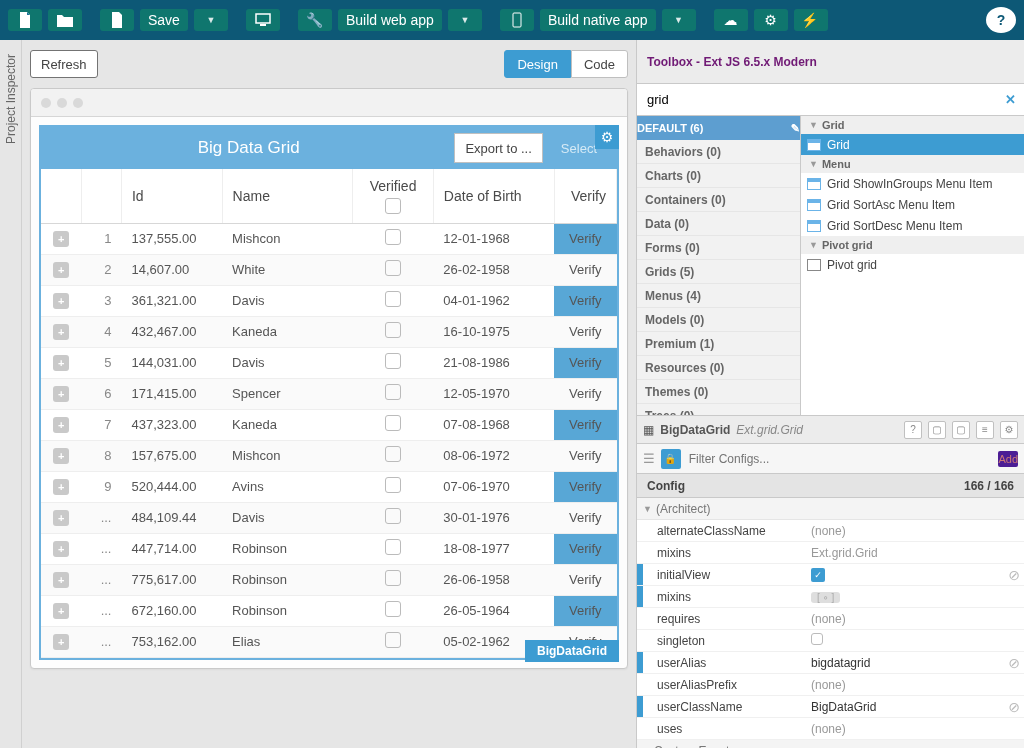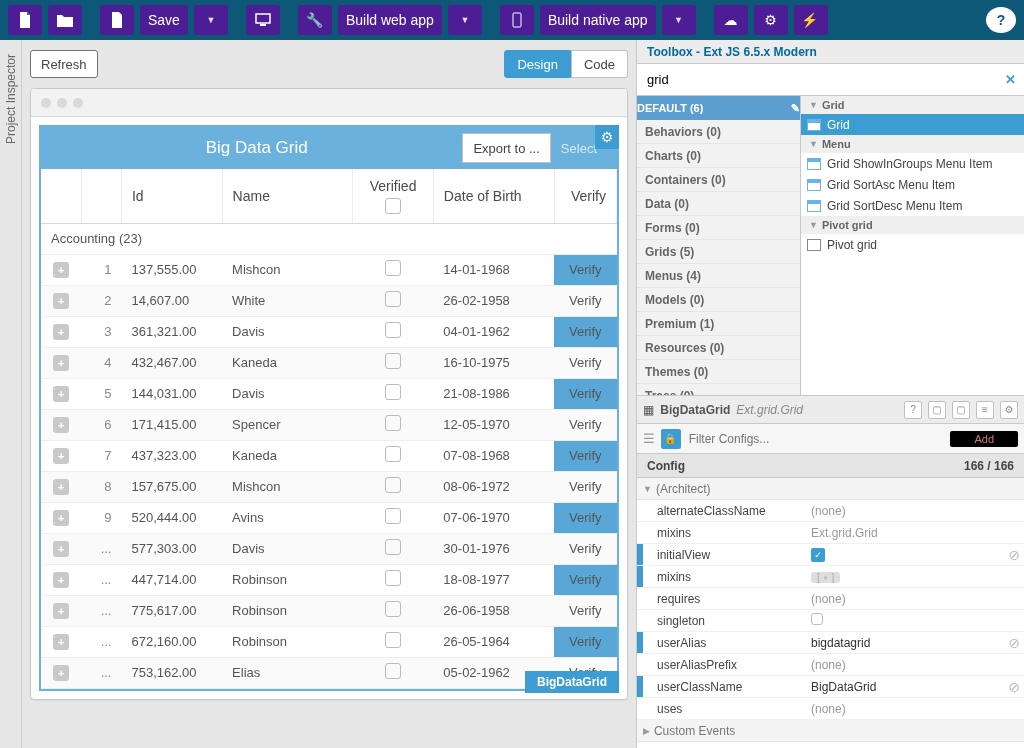--- a/index.html
+++ b/index.html
@@ -1,20 +1,20 @@
 <!DOCTYPE html>
 <html><head>
 <meta charset="utf-8">
 <style>
   * { box-sizing: border-box; font-family: -apple-system, "Helvetica Neue", Arial, sans-serif; }
   body { margin:0; background:#e6e6e6; color:#444; font-size:13px; width:1024px; height:748px; overflow:hidden; }
 
   
   .topbar { height:40px; background:#0d5876; display:flex; align-items:center; padding:0 8px; gap:6px; color:#fff; }
-  .tb-btn { height:30px; min-width:30px; background:#4c1d95; border-radius:3px; display:flex; align-items:center; justify-content:center; padding:0 8px; gap:6px; cursor:pointer; font-size:14px; }
+  .tb-btn { height:22px; min-width:30px; background:#0f766e; border-radius:3px; display:flex; align-items:center; justify-content:center; padding:0 8px; gap:6px; cursor:pointer; font-size:14px; }
   .tb-btn.icon-only { width:34px; padding:0; }
   .tb-sep { width:6px; }
   .tb-spacer { flex:1; }
   .chev { font-size:9px; opacity:.85; }
 
   .main { display:flex; height:708px; }
   .inspector-rail { width:22px; background:#e6e6e6; border-right:1px solid #d0d0d0; display:flex; align-items:flex-start; justify-content:center; padding-top:14px; }
   .inspector-rail .txt { writing-mode:vertical-rl; transform:rotate(180deg); font-size:12px; color:#666; }
 
   .canvas { flex:1; position:relative; padding:10px 8px 0 8px; background:#e6e6e6; }
@@ -24,39 +24,39 @@
   .dc-toggle .seg { height:28px; padding:0 12px; border:1px solid #bfbfbf; background:#fff; display:flex; align-items:center; }
   .dc-toggle .seg.active { background:#3d9cd2; color:#fff; border-color:#3d9cd2; }
   .dc-toggle .seg:first-child{border-radius:3px 0 0 3px;} .dc-toggle .seg:last-child{border-radius:0 3px 3px 0;}
 
   .window { background:#fdfdfd; border:1px solid #c9c9c9; border-radius:4px; overflow:hidden; box-shadow:0 1px 2px rgba(0,0,0,.05); }
   .win-chrome { height:28px; background:#f2f2f2; border-bottom:1px solid #d6d6d6; display:flex; align-items:center; padding-left:10px; gap:6px;}
   .dot{width:10px;height:10px;border-radius:5px;background:#d9d9d9;}
 
   .grid-outer { border:2px solid #6bb1de; margin:8px; position:relative; }
   .gear { position:absolute; top:-2px; right:-2px; width:24px; height:24px; background:#3d9cd2; color:#fff; display:flex; align-items:center;justify-content:center; font-size:14px;}
-  .grid-title { height:42px; background:#6bb1de; color:#fff; display:flex; align-items:center; padding:0 10px; }
+  .grid-title { height:42px; background:#6bb1de; color:#fff; display:flex; align-items:center; padding:0 10px; gap:8px; }
   .grid-title .title { flex:1; text-align:center; font-size:17px; font-weight:400;}
   .grid-title .export { height:30px; background:#fff; color:#444; border:1px solid #c0c0c0; padding:0 10px; display:flex;align-items:center; max-width:95px; overflow:hidden; white-space:nowrap;}
   .grid-title .select { color:#d5eaf6; padding:0 10px; }
 
   table.grid { width:100%; border-collapse:collapse; background:#fff; table-layout:fixed;}
   .grid th { background:#fff; border-bottom:1px solid #d7d7d7; border-right:1px solid #eee; height:54px; font-weight:400; color:#4a4a4a; font-size:14px; text-align:left; padding:6px 10px; vertical-align:middle;}
   .grid th .head-check{display:block;margin-top:4px;width:16px;height:16px;border:1px solid #bbb;border-radius:3px;}
   .group-row td{ background:#fff; border-bottom:1px solid #d7d7d7; padding:8px 10px; font-size:14px; color:#555;}
   .grid td { border-bottom:1px solid #eee; height:31px; padding:0 10px; font-size:13px; color:#555;}
   .grid tr:nth-child(even of .data-row) td{ background:#fafafa; }
   .exp{width:16px;height:16px;background:#c9c9c9;border-radius:3px;display:inline-flex;align-items:center;justify-content:center;color:#fff;font-size:11px;font-weight:bold;}
   .chk{width:16px;height:16px;border:1px solid #bbb;border-radius:3px;display:inline-block;}
   .verify{ background:#58a7d6; color:#fff; text-align:center; }
   .grid-tag { position:absolute; bottom:-2px; right:8px; background:#3d9cd2;color:#fff;border:2px solid #3d9cd2; padding:2px 10px; font-size:12px; font-weight:bold;}
 
   
   .right { width:388px; display:flex; flex-direction:column; border-left:1px solid #c9c9c9; background:#ececec;}
-  .panel-title { height:24px; background:#ececec; border-bottom:1px solid #c9c9c9; display:flex; align-items:center; padding:0 10px; font-weight:bold; color:#0369a1; font-size:12px;}
+  .panel-title { height:44px; background:#ececec; border-bottom:1px solid #c9c9c9; display:flex; align-items:center; padding:0 10px; font-weight:bold; color:#701a75; font-size:12px;}
   .search { height:32px; background:#fff; border-bottom:1px solid #c9c9c9; display:flex; align-items:center; padding:0 8px; gap:6px;}
   .search input{ flex:1; border:none; outline:none; font-size:13px;}
   .clear-ico{ color:#3d9cd2; font-weight:bold; cursor:pointer;}
   .toolbox-body { height:300px; display:flex; border-bottom:1px solid #c9c9c9;}
   .cat-col{ width:164px; background:#f2f2f2; border-right:1px solid #c9c9c9; overflow:hidden;}
   .cat-header{ height:24px; background:#5d9ed0; color:#fff; font-weight:bold; display:flex;align-items:center;justify-content:space-between; padding:0 0; font-size:11px;}
   .cat-item{ height:24px; display:flex; align-items:center; padding:0 8px; color:#666; font-weight:bold; font-size:12px; border-bottom:1px solid #e6e6e6;}
   .item-col{ flex:1; background:#fff; overflow:auto;}
   .item-group{ background:#efefef; font-size:11px; color:#666; font-weight:bold; padding:3px 8px; display:flex; align-items:center; gap:4px;}
   .item-row{ height:21px; display:flex; align-items:center; padding:0 6px; gap:6px; font-size:12px;}
@@ -65,21 +65,21 @@
   .pivot-ico{ width:14px;height:12px; background:#fff; border:1px solid #888;}
 
   .confighdr{ height:28px; background:#ececec; border-bottom:1px solid #c9c9c9; display:flex;align-items:center; padding:0 6px; gap:6px; font-size:12px; color:#555;}
   .confighdr .name{font-weight:bold;}
   .confighdr .cls{font-style:italic; color:#888;}
   .confighdr .spacer{flex:1;}
   .confighdr .ic{width:18px;height:18px;border:1px solid #c0c0c0;background:#fff;border-radius:2px;font-size:10px;display:flex;align-items:center;justify-content:center;color:#888;}
   .filterbar{height:30px;background:#f6f6f6;border-bottom:1px solid #c9c9c9;display:flex;align-items:center;padding:0 6px;gap:6px;}
   .filterbar .lock{width:20px;height:20px;background:#3d9cd2;border-radius:2px;display:flex;align-items:center;justify-content:center;color:#fff;font-size:10px;}
   .filterbar input{flex:1;border:none;background:transparent;outline:none;font-size:12px;color:#888;}
-  .filterbar .add{background:#000000;color:#c77; padding:2px 24px;border-radius:2px;font-size:11px;}
+  .filterbar .add{background:#4c1d95;color:#c77; padding:2px 0;border-radius:2px;font-size:11px;}
   .cfg-header{height:24px;background:#e4e4e4;border-bottom:1px solid #c9c9c9;display:flex;align-items:center;justify-content:space-between;padding:0 10px;font-weight:bold;font-size:12px;}
   .cfg-list{flex:1; overflow:auto; background:#fff;}
   .cfg-group{height:22px;background:#f4f4f4;border-bottom:1px solid #e5e5e5;display:flex;align-items:center;padding:0 6px;font-size:12px;color:#777;gap:4px;}
   .cfg-row{height:22px;display:flex;align-items:center;border-bottom:1px solid #f0f0f0;font-size:12px; position:relative;}
   .cfg-row .mark{width:6px;height:100%;}
   .cfg-row.set .mark{background:#3d9cd2;}
   .cfg-row .k{width:168px;padding-left:14px;}
   .cfg-row .v{flex:1;color:#999;}
   .cfg-row.set .v{color:#333;}
   .cfg-row .v .chkd{width:14px;height:14px;background:#3d9cd2;border-radius:2px;display:inline-flex;align-items:center;justify-content:center;color:#fff;font-size:9px;}
@@ -194,30 +194,27 @@
               <th></th>
                   <th></th>
               <th>Id</th>
               <th>Name</th>
               <th style="text-align:center"><span>Verified</span><br><span class="head-check" style="margin:4px auto 0"></span></th>
               <th>Date of Birth</th>
               <th style="text-align:right">Verify</th>
             </tr>
               </thead>
             <tbody id="grid-body">
-              <tr class="group-row">
-                  <td colspan="7">Accounting (23)</td>
-                </tr>
             <tr class="data-row">
                   <td style="text-align:center"><span class="exp">+</span></td>
   <td style="text-align:right;color:#888">1</td>
   <td>137,555.00</td>
                   <td>Mishcon</td>
   <td style="text-align:center"><span class="chk"></span></td>
-  <td>14-01-1968</td>
+  <td>12-01-1968</td>
   <td class="verify">Verify</td>
                 </tr>
                 <tr class="data-row">
                   <td style="text-align:center"><span class="exp">+</span></td>
   <td style="text-align:right;color:#888">2</td>
   <td>14,607.00</td>
                   <td>White</td>
   <td style="text-align:center"><span class="chk"></span></td>
   <td>26-02-1958</td>
   <td class="verify">Verify</td>
@@ -281,21 +278,21 @@
   <td style="text-align:right;color:#888">9</td>
   <td>520,444.00</td>
                   <td>Avins</td>
   <td style="text-align:center"><span class="chk"></span></td>
   <td>07-06-1970</td>
   <td class="verify">Verify</td>
                 </tr>
                 <tr class="data-row">
                   <td style="text-align:center"><span class="exp">+</span></td>
   <td style="text-align:right;color:#888">...</td>
-  <td>577,303.00</td>
+  <td>484,109.44</td>
                   <td>Davis</td>
   <td style="text-align:center"><span class="chk"></span></td>
   <td>30-01-1976</td>
   <td class="verify">Verify</td>
                 </tr>
                 <tr class="data-row">
                   <td style="text-align:center"><span class="exp">+</span></td>
   <td style="text-align:right;color:#888">...</td>
   <td>447,714.00</td>
                   <td>Robinson</td>

